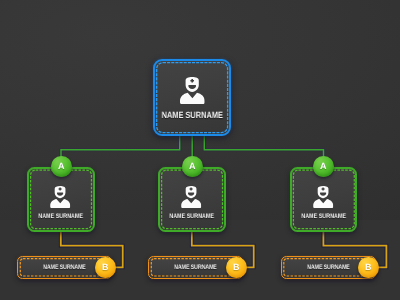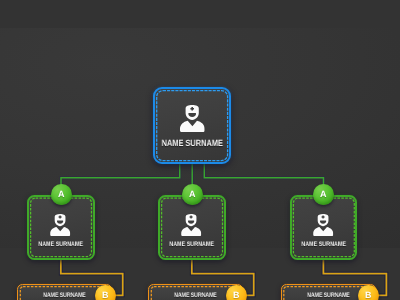--- a/index.html
+++ b/index.html
@@ -3,21 +3,21 @@
 <meta charset="utf-8">
 <style>
   html,body{margin:0;padding:0;background:#333;}
   *{-webkit-font-smoothing:antialiased;}
   body{width:400px;height:300px;overflow:hidden;
        font-family:"Liberation Sans",sans-serif;
        -webkit-font-smoothing:antialiased;
        text-rendering:geometricPrecision;}
   #stage{position:relative;width:400px;height:220px;
          background:#353535;
-         background-image:radial-gradient(128% 118% at 26% 16%, #393939 0%, #353535 42%, #2e2e2e 100%);margin-top:28px;}
+         background-image:radial-gradient(128% 118% at 26% 16%, #393939 0%, #353535 42%, #2e2e2e 100%);}
   svg.layer{position:absolute;left:0;top:0;width:400px;height:300px;overflow:visible;}
 
   .card{position:absolute;box-sizing:border-box;}
 
   
   .card-root{
     left:152.9px;top:58.8px;width:78.5px;height:77.6px;
     border-radius:9px;
     border:2.2px solid #1b8ae8;
     background:linear-gradient(165deg,#434343 0%,#3e3e3e 45%,#363636 100%);

